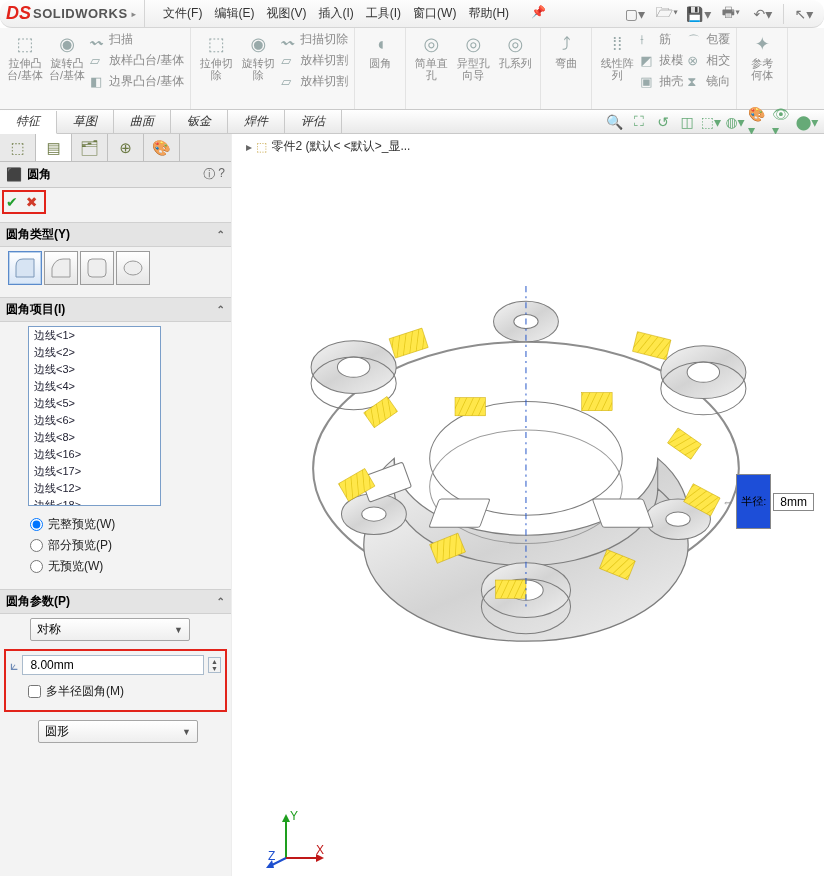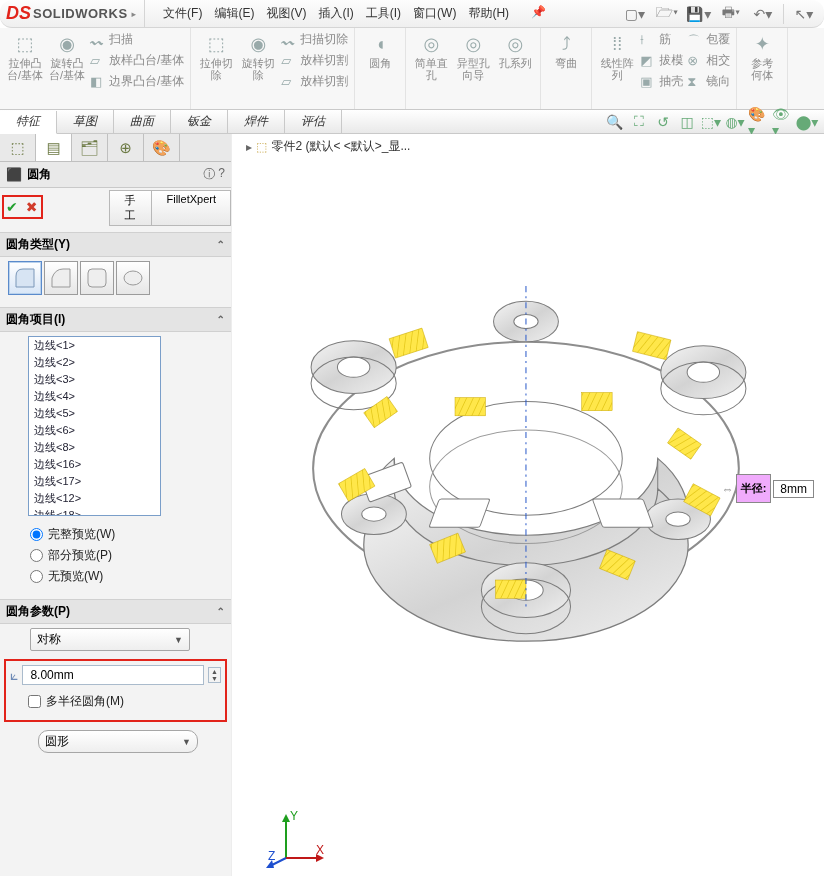--- a/index.html
+++ b/index.html
@@ -84,21 +84,21 @@
   .spin input { flex:1; border:1px solid #abc; padding:2px 7px; font-size:12px; }
   .spin .spb { display:flex; flex-direction:column; border:1px solid #abc; }
   .spin .spb span { font-size:7px; padding:0 2px; color:#555; line-height:7px; }
 
   .viewport { flex:1; position:relative; background:#fff; }
   .crumb { position:absolute; top:4px; left:14px; display:flex; align-items:center; gap:4px; color:#333; }
   .crumb .ar { color:#666; }
   .modelcanvas { position:absolute; inset:0; }
   .triad { position:absolute; left:34px; bottom:8px; }
   .callout { position:absolute; top:340px; right:10px; display:flex; align-items:center; }
-  .callout .lab { border:1px solid #888; background:#f0abfc; padding:6px 4px; font-size:11px;font-weight:bold; }
+  .callout .lab { border:1px solid #888; background:#1d4ed8; padding:19px 4px; font-size:11px; }
   .callout .val { border:1px solid #888; background:#fff; padding:1px 6px; margin-left:2px; }
 
 </style>
 </head>
 <body>
 
 <div class="topbar">
   <div class="logo">
     <span class="logo-ds">DS</span>
     <span class="logo-txt">SOLIDWORKS</span>
@@ -292,24 +292,20 @@
       <span class="ttl">圆角</span>
       <span class="help">
         <span>ⓘ</span>
         <span>?</span>
       </span>
     </div>
     <div style="display:flex; align-items:center;">
       <div class="red-frame">
         <span class="ok">✔</span>
         <span class="cancel">✖</span>
-      </div>
-      <div class="tabpair">
-        <div class="tp">手工</div>
-        <div class="tp">FilletXpert</div>
       </div>
     </div>
 
     <div class="panel-scroll">
       <div class="sect">
         <div class="sect-h">
             <span>圆角类型(Y)</span>
             <span class="exp">⌃</span>
           </div>
         <div class="sect-b">
@@ -393,21 +389,21 @@
                 <span>▲</span>
                 <span>▼</span>
               </div>
           </div>
           <label class="chk" style="margin-top:6px; padding-left:18px;">
               <input type="checkbox" style="">
               <span>多半径圆角(M)</span>
             </label>
         </div>
         <div class="sect-b">
-          <div class="select" style="margin-left:30px;border-radius:10px;">
+          <div class="select" style="margin-left:30px;">
               <span>圆形</span>
               <span class="arr">▼</span>
             </div>
         </div>
       </div>
     </div>
     <div class="divbar"></div>
   </div>
 
   <div class="viewport">

